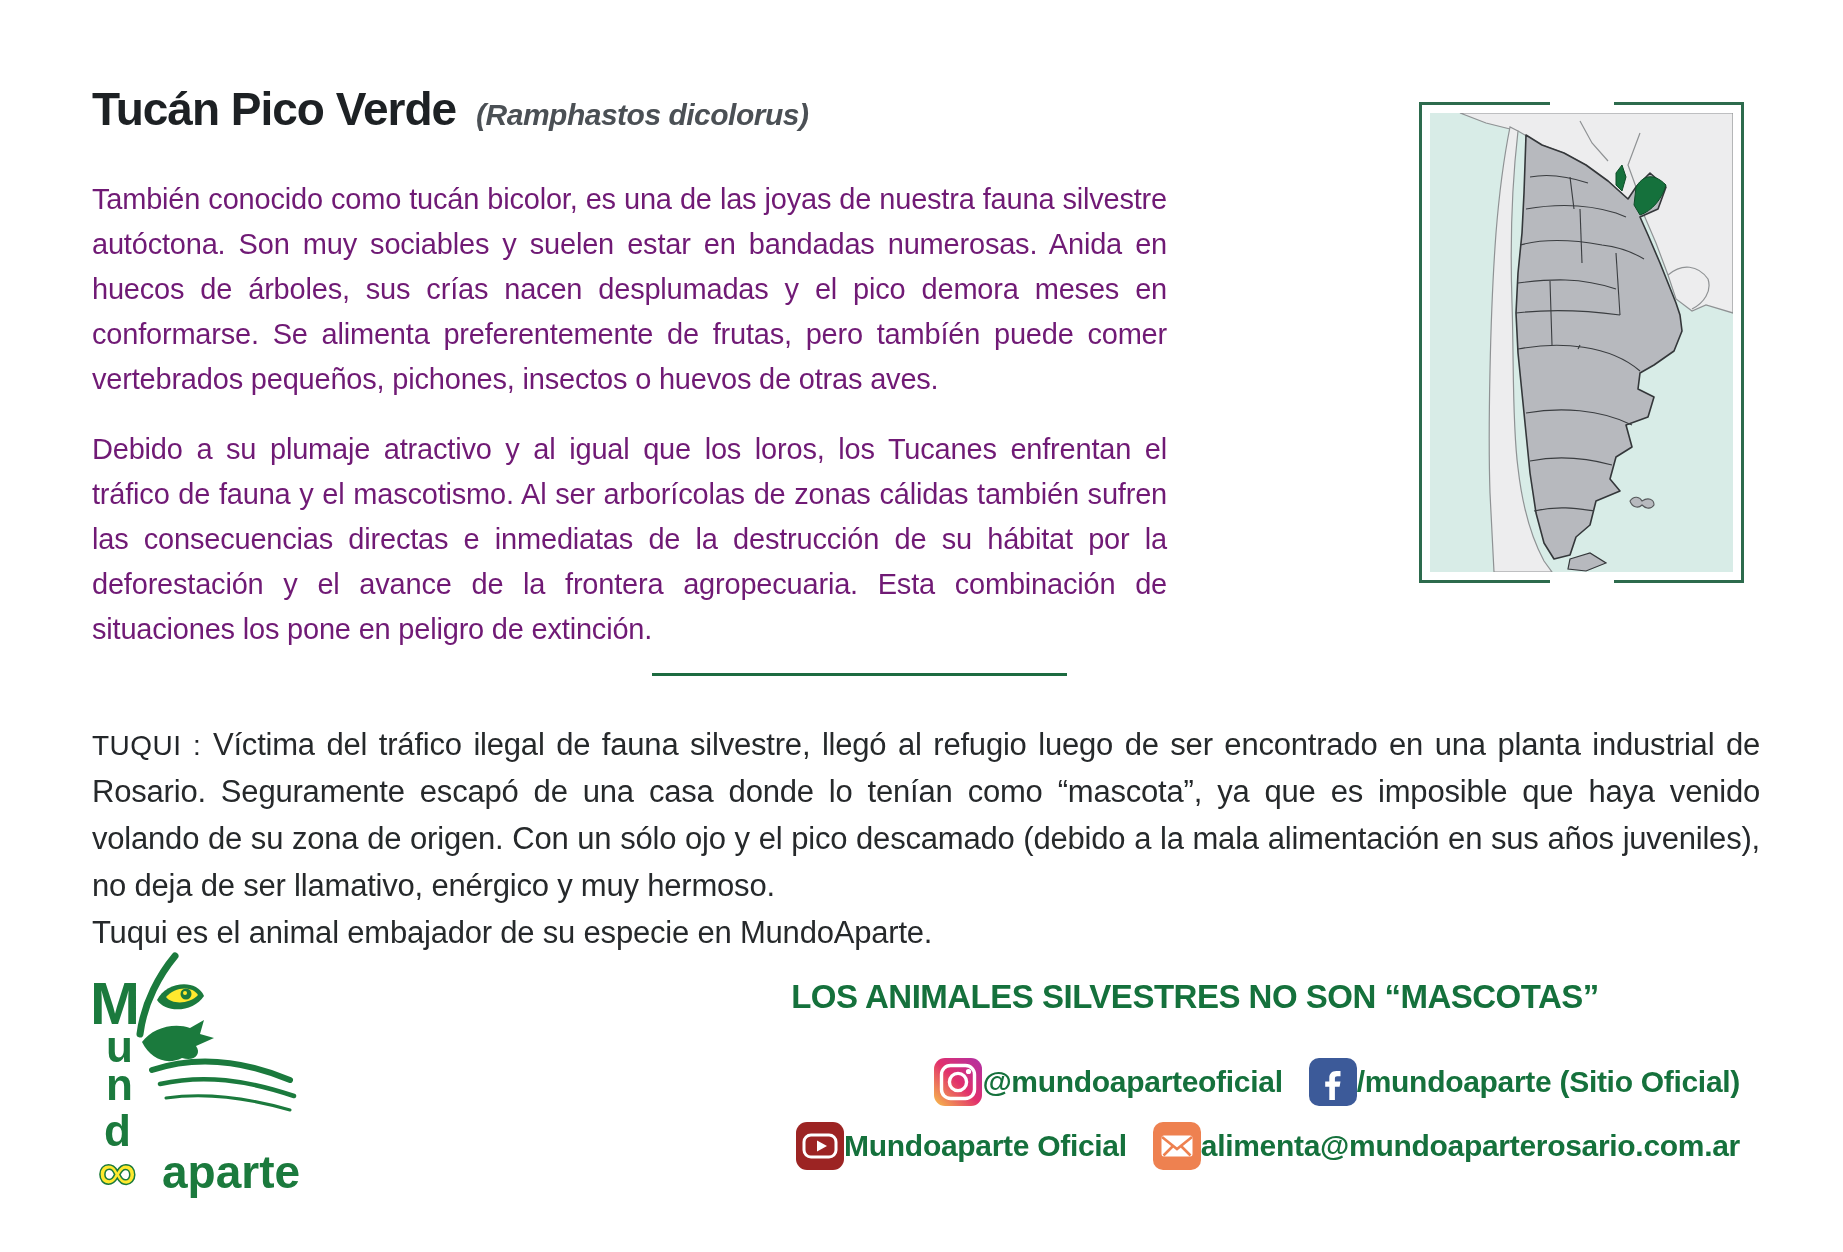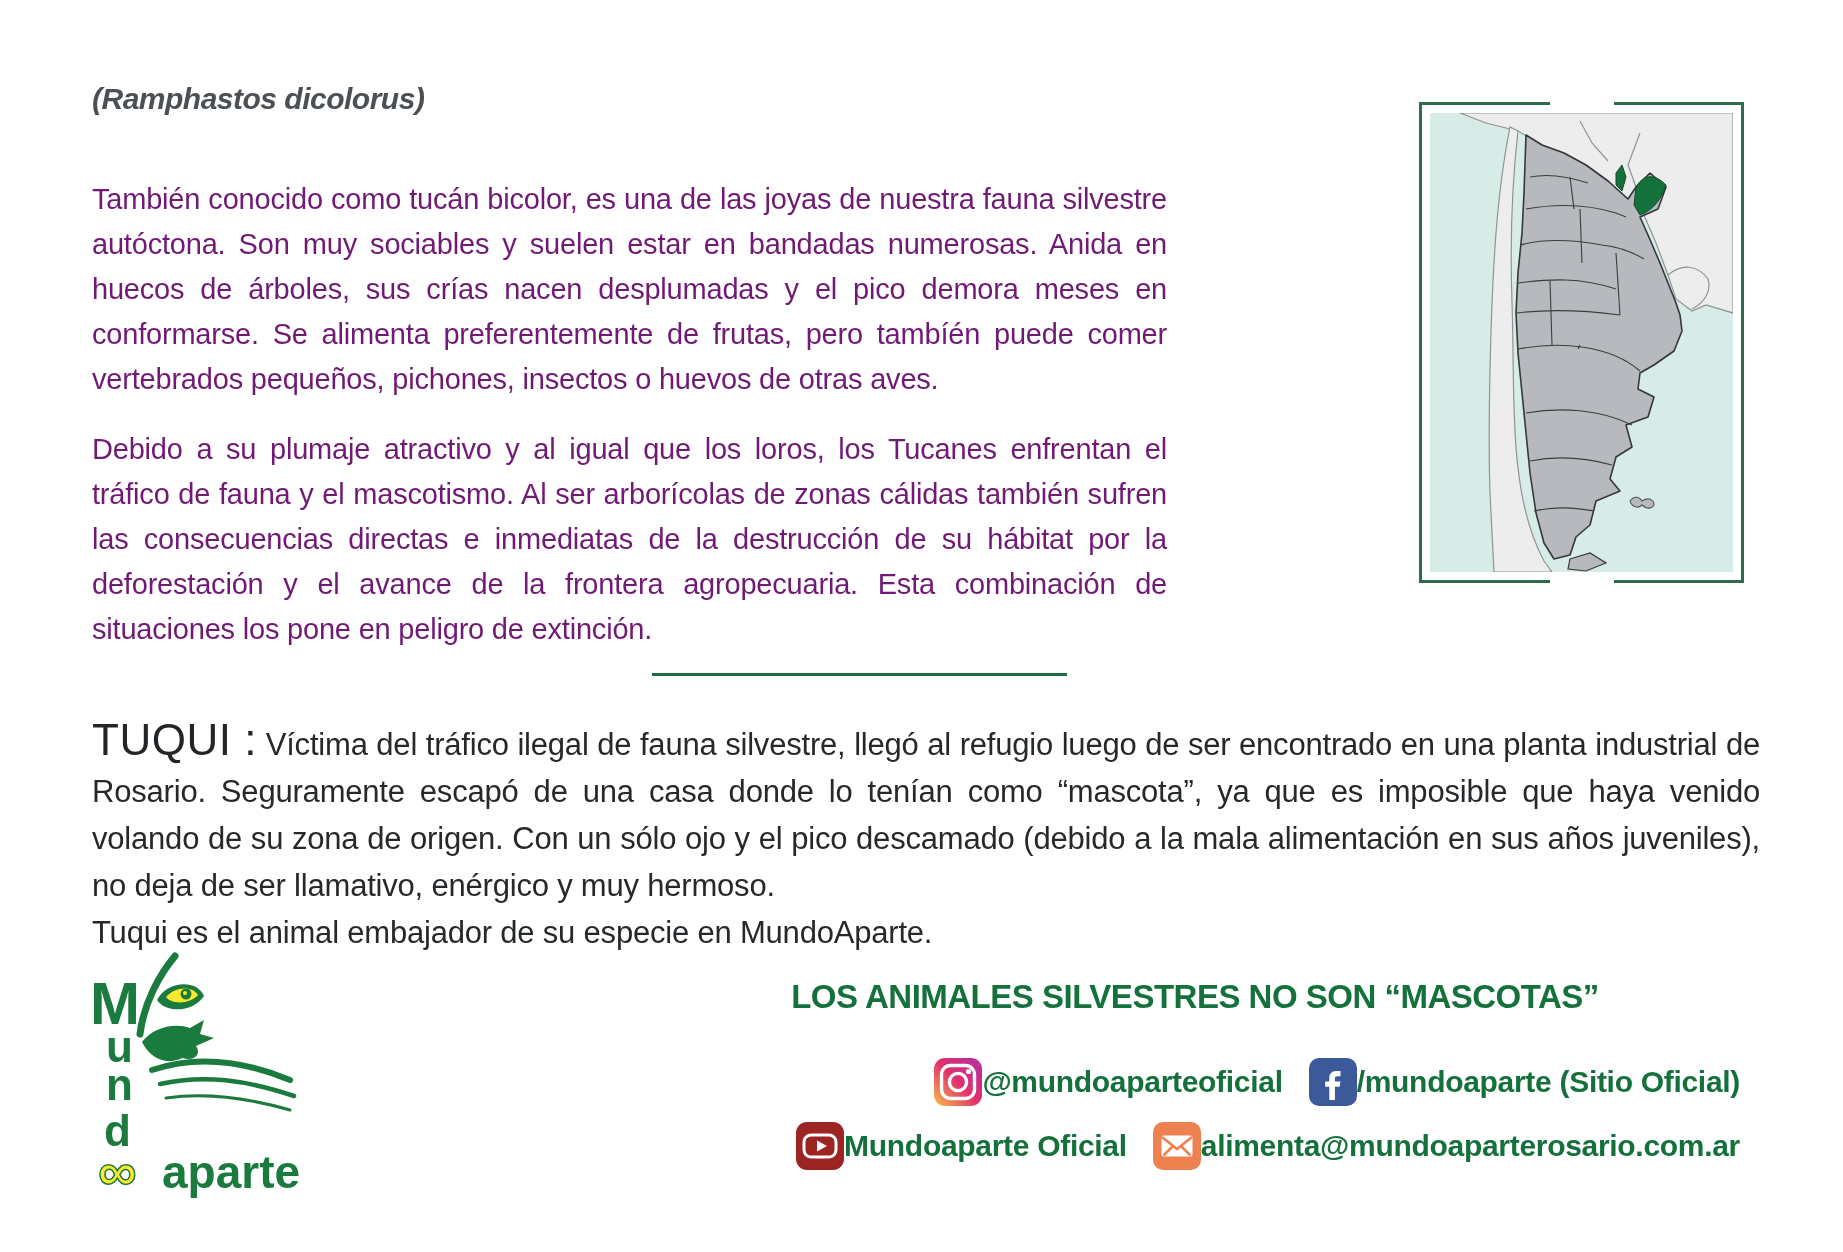--- a/index.html
+++ b/index.html
@@ -35,21 +35,21 @@
     position:absolute;left:652px;top:673px;width:415px;height:3px;
     background:#1d6b40;
   }
   
   .tuqui{
     position:absolute;left:92px;top:690px;width:1668px;
     font-size:31px;line-height:47px;text-align:justify;
     letter-spacing:-0.2px;color:#26292b;
   }
   .tuqui-label{
-    font-size:44px;letter-spacing:0.5px;line-height:0;color:#232629;
+    font-size:28px;letter-spacing:0.5px;line-height:0;color:#232629;
   }
   
   .map-box{
     position:absolute;left:1419px;top:102px;width:325px;height:481px;
     border:3px solid #2d6b4d;box-sizing:border-box;background:#ffffff;
   }
   .map-gap{position:absolute;width:64px;height:9px;background:#ffffff;left:128px;}
   .map-gap.top{top:-4px;}
   .map-gap.bottom{bottom:-4px;}
   .map-box svg{position:absolute;left:8px;top:8px;}
@@ -71,20 +71,21 @@
   .social-row.row2{top:1122px;}
   .social-spacer{width:26px;}
   .social-icon{width:48px;height:48px;flex:0 0 auto;display:block;}
 </style>
 </head>
 <body>
 
 <div class="page">
 
   <div class="title-row">
+    <span class="title">Tucán Pico Verde</span>
     <span class="sci-name">(Ramphastos dicolorus)</span>
   </div>
 
   <p class="para para1">También conocido como tucán bicolor, es una de las joyas de nuestra fauna silvestre autóctona. Son muy sociables y suelen estar en bandadas numerosas. Anida en huecos de árboles, sus crías nacen desplumadas y el pico demora meses en conformarse. Se alimenta preferentemente de frutas, pero tambíén puede comer vertebrados pequeños, pichones, insectos o huevos de otras aves.</p>
   <p class="para para2">Debido a su plumaje atractivo y al igual que los loros, los Tucanes enfrentan el tráfico de fauna y el mascotismo. Al ser arborícolas de zonas cálidas también sufren las consecuencias directas e inmediatas de la destrucción de su hábitat por la deforestación y el avance de la frontera agropecuaria. Esta combinación de situaciones los pone en peligro de extinción.</p>
 
   <div class="divider"></div>
 
   <p class="tuqui"><span class="tuqui-label">TUQUI :</span> <span>Víctima del tráfico ilegal de fauna silvestre, llegó al refugio luego de ser encontrado en una planta industrial de Rosario. Seguramente escapó de una casa donde lo tenían como “mascota”, ya que es imposible que haya venido volando de su zona de origen. Con un sólo ojo y el pico descamado (debido a la mala alimentación en sus años juveniles), no deja de ser llamativo, enérgico y muy hermoso.</span><br><span>Tuqui es el animal embajador de su especie en MundoAparte.</span></p>
 

